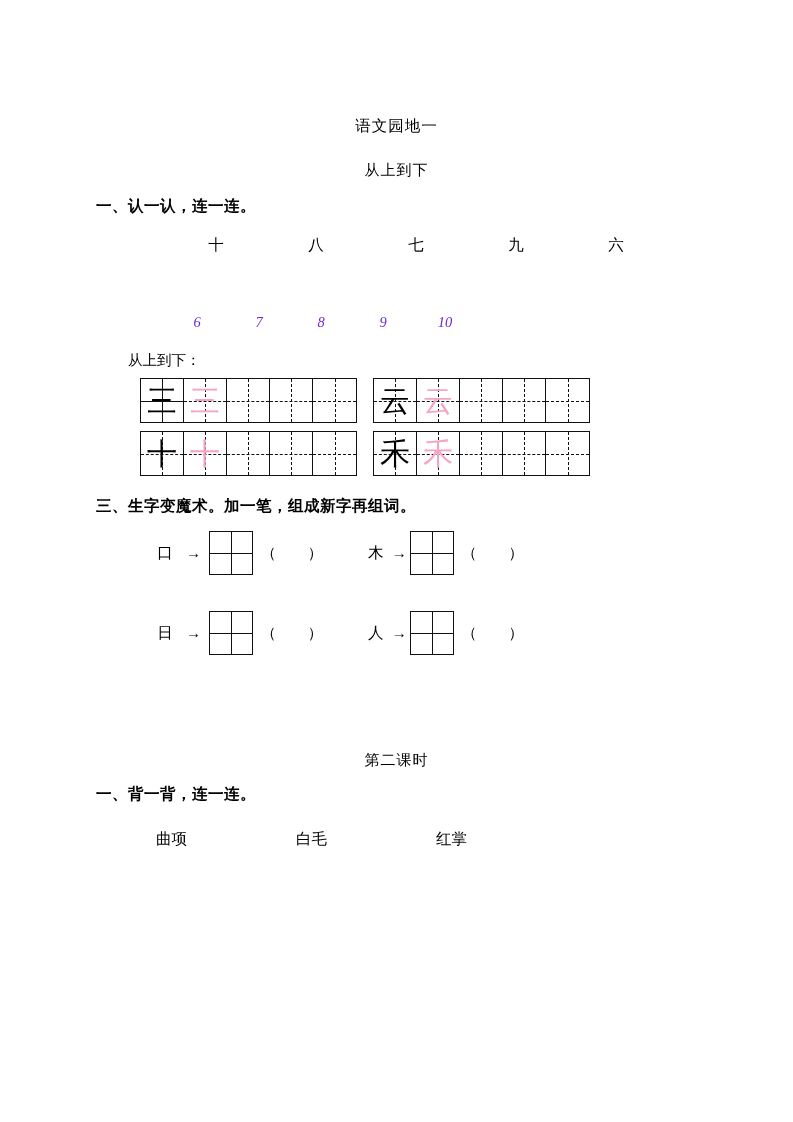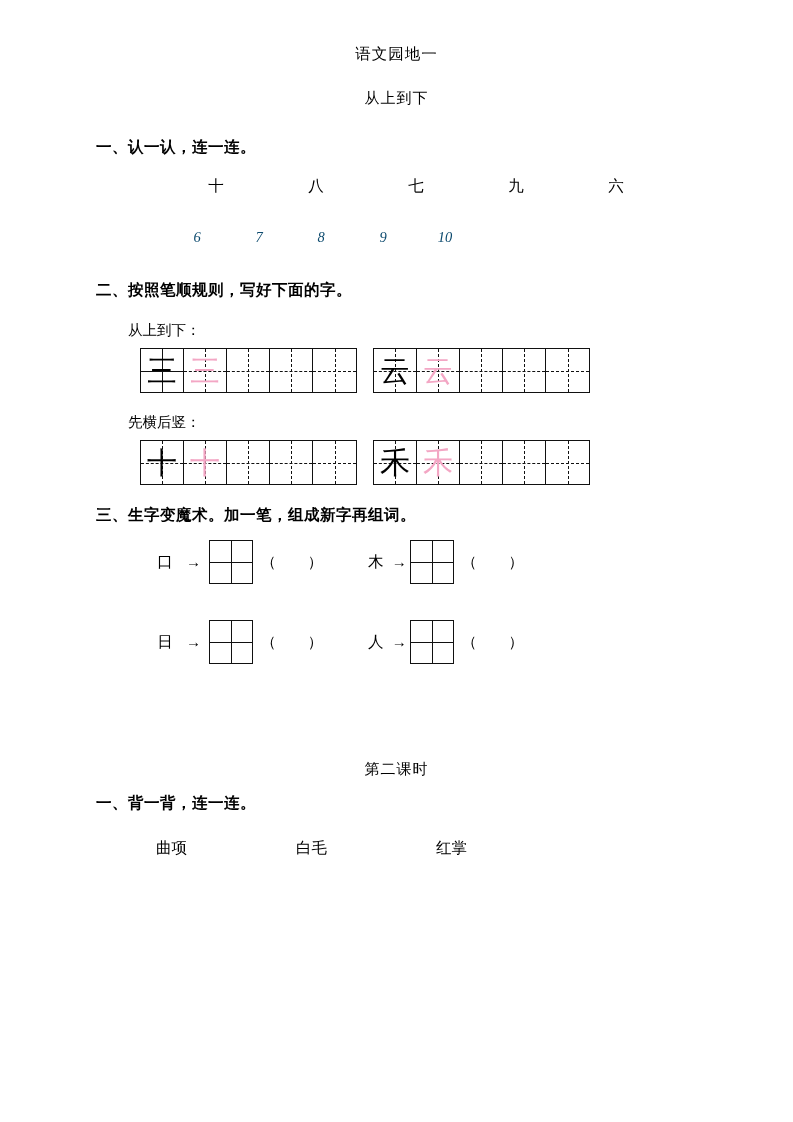--- a/index.html
+++ b/index.html
@@ -19,52 +19,52 @@
     position: relative;
     width: 793px;
     height: 1122px;
     box-sizing: border-box;
     padding: 0 96px;
   }
   .center {
     text-align: center;
   }
   .title-main {
-    margin-top: 44px;
+    margin-top: 116px;
     font-size: 15.5px;
     letter-spacing: 1px;
   }
   .title-sub {
     margin-top: 24px;
     font-size: 15px;
     letter-spacing: 1px;
   }
   .section-head {
     font-weight: bold;
     font-size: 15.5px;
     letter-spacing: 0.5px;
   }
-  .sec1 { margin-top: 29px; }
+  .sec1 { margin-top: 16px; }
   .hanzi-row {
     margin-top: 18px;
     padding-left: 70px;
     font-size: 15.5px;
   }
   .hanzi-row span {
     display: inline-block;
     width: 100px;
     text-align: center;
   }
   .num-row {
-    margin-top: 32px;
+    margin-top: 58px;
     padding-left: 70px;
     font-size: 14.5px;
     font-style: italic;
     font-family: "Liberation Serif", serif;
-    color: #0c4a6e;
+    color: #6d28d9;
   }
   .num-row span {
     display: inline-block;
     width: 62px;
     text-align: center;
   }
   .sec2 { margin-top: 34px; }
   .sub-label {
     margin-top: 20px;
     margin-left: 32px;
@@ -209,21 +209,20 @@
   <div class="section-head sec1">一、认一认，连一连。</div>
 
   <div class="hanzi-row">
     <span>十</span><span>八</span><span>七</span><span>九</span><span>六</span>
   </div>
 
   <div class="num-row">
     <span>6</span><span>7</span><span>8</span><span>9</span><span>10</span>
   </div>
 
-  <div class="section-head sec2">二、按照笔顺规则，写好下面的字。</div>
 
   <div class="sub-label">从上到下：</div>
 
   <div class="grid-line">
     <div class="tianzi">
       <div class="cell solidcross">
           <div class="vline"></div>
           <div class="hline"></div>
           <div class="glyph black">三</div>
         </div>
@@ -264,21 +263,20 @@
           <div class="vline"></div>
           <div class="hline"></div>
         </div>
       <div class="cell">
           <div class="vline"></div>
           <div class="hline"></div>
         </div>
     </div>
   </div>
 
-  <div class="sub-label">先横后竖：</div>
 
   <div class="grid-line">
     <div class="tianzi">
       <div class="cell">
           <div class="vline"></div>
           <div class="hline"></div>
           <div class="glyph black">十</div>
         </div>
       <div class="cell">
           <div class="vline"></div>

